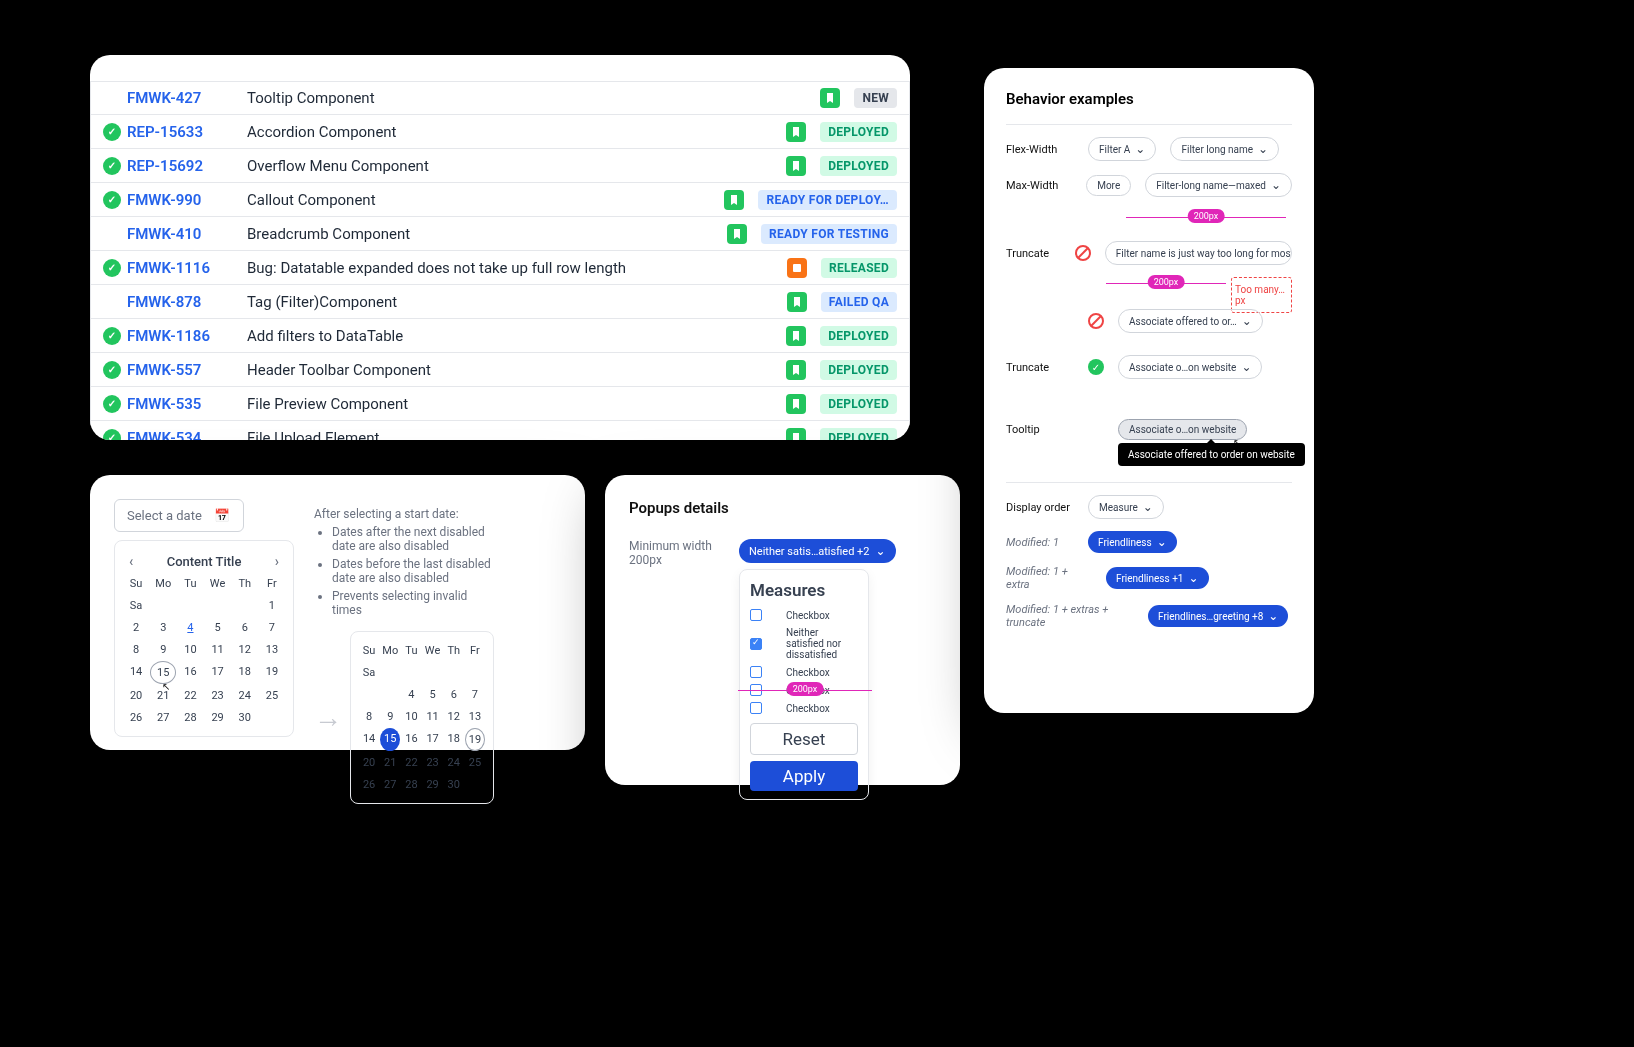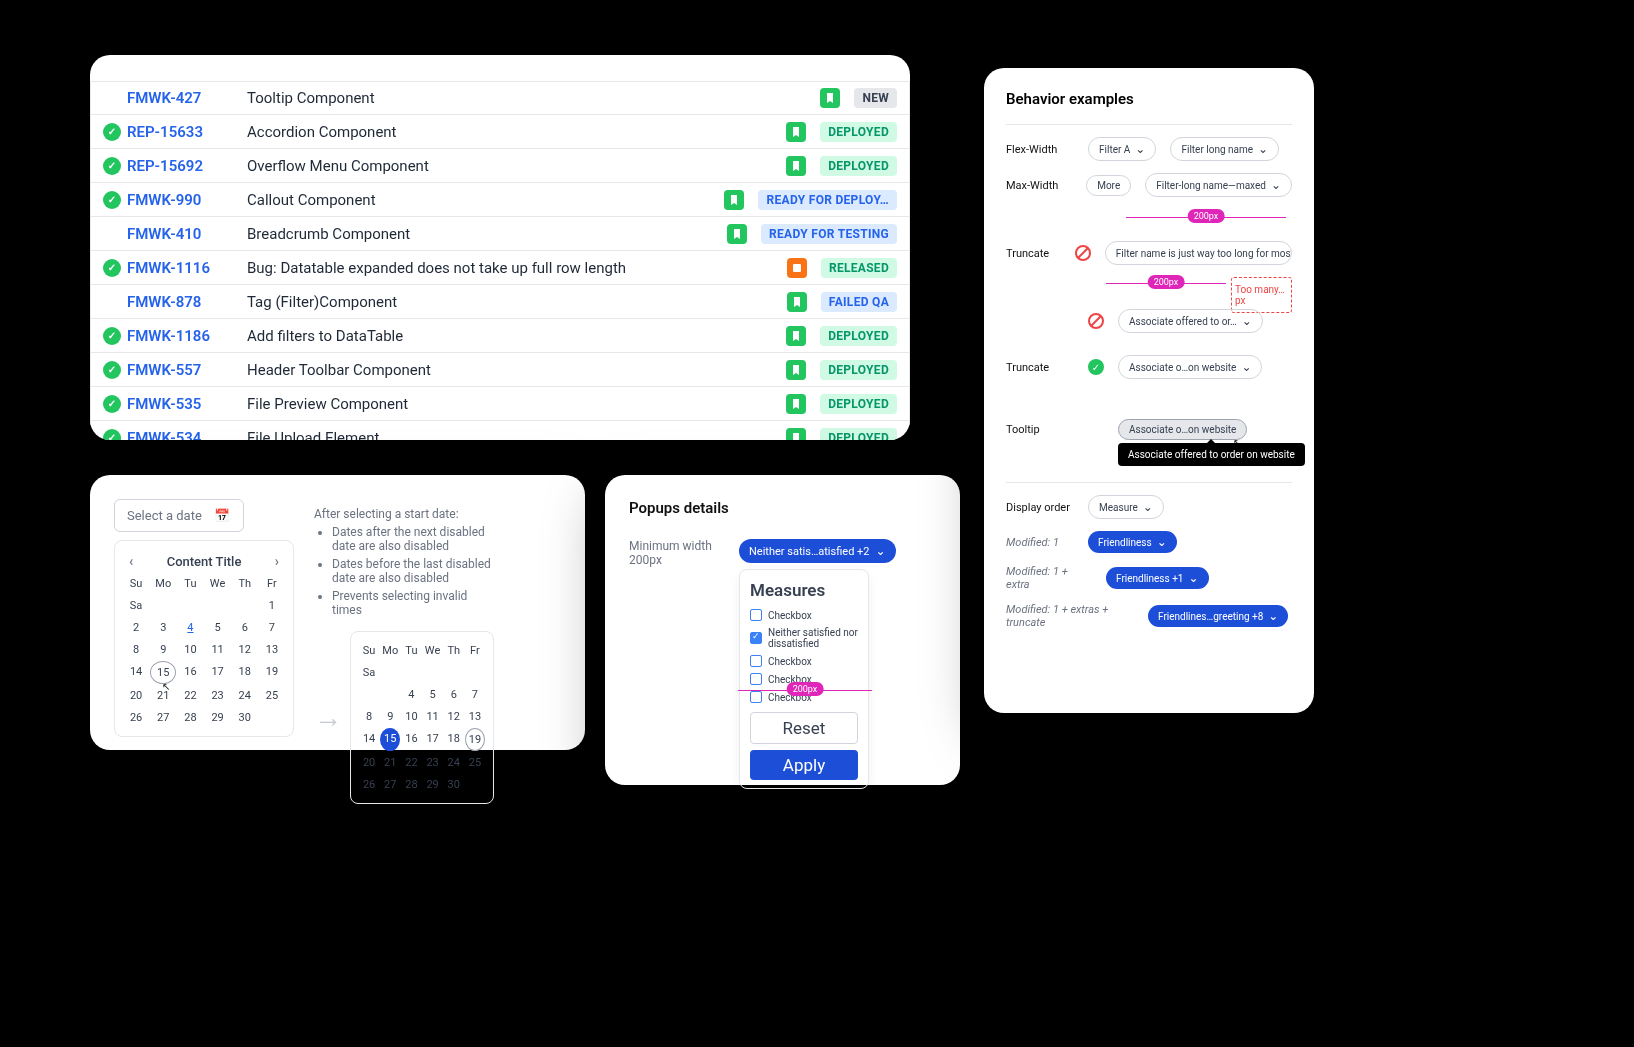--- a/index.html
+++ b/index.html
@@ -41,21 +41,21 @@
 .tdy{text-decoration:underline;color:#2563eb !important}
 .arrow{color:#c7cad1;font-size:28px;align-self:center}
 .card3{left:605px;top:475px;width:355px;height:310px;padding:24px}
 .c3t{font-size:15px;font-weight:600;color:#111}
 .c3r{display:flex;align-items:flex-start;gap:20px;margin-top:22px}
 .c3l{font-size:12px;color:#6b7280;width:90px}
 .pill{background:#1d4ed8;color:#fff;font-size:11px;padding:5px 10px;border-radius:14px;display:inline-flex;align-items:flex-end;gap:6px}
 .chev::after{content:'⌄';font-size:12px}
 .pop{border:1px solid #e5e7eb;border-radius:8px;width:130px;margin-top:6px;padding:8px 0;box-shadow:0 4px 12px rgba(0,0,0,.06);position:relative}
 .pop h5{font-size:17px;padding:2px 10px 6px;color:#374151;font-weight:600}
-.ci{display:flex;align-items:center;gap:6px;padding:3px 10px;font-size:10px;color:#374151}
+.ci{display:flex;align-items:center;gap:24px;padding:3px 10px;font-size:10px;color:#374151}
 .cb{width:12px;height:12px;border:1.5px solid #3b82f6;border-radius:2px;flex-shrink:0}
 .cb.c{background:#3b82f6;position:relative}
 .cb.c::after{content:'✓';color:#fff;font-size:9px;position:absolute;left:1px;top:-2px}
 .pbtn{margin:6px 10px 0;padding:5px 0;font-size:17px;text-align:center;border-radius:4px;cursor:pointer}
 .pbtn.r{border:1px solid #d1d5db;color:#374151}
 .pbtn.a{background:#1d4ed8;color:#fff}
 .ruler{position:absolute;height:1px;background:#e026b8}
 .rlab{background:#e026b8;color:#fff;font-size:9px;padding:2px 6px;border-radius:8px;position:absolute;top:-8px;left:50%;transform:translateX(-50%)}
 .card4{left:984px;top:68px;width:330px;height:645px;padding:22px}
 .c4t{font-size:15px;font-weight:600;margin-bottom:16px}

